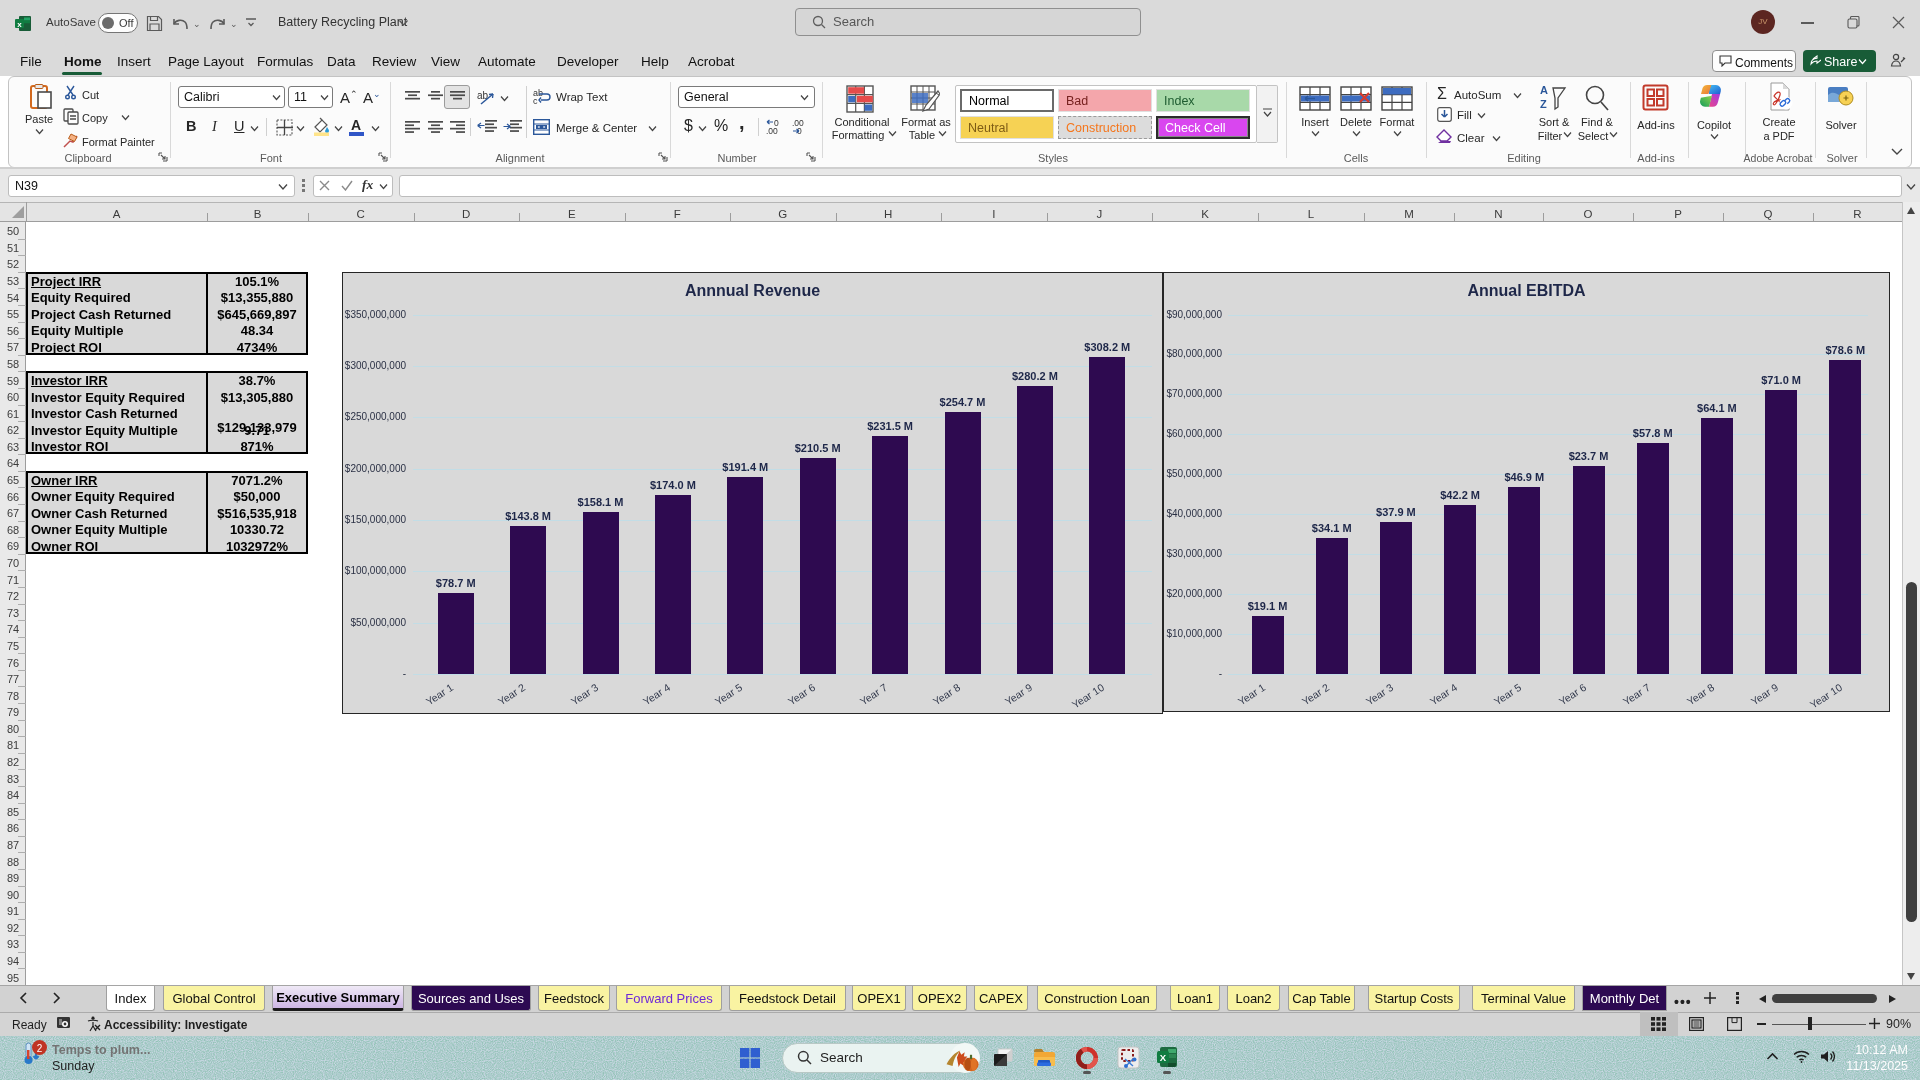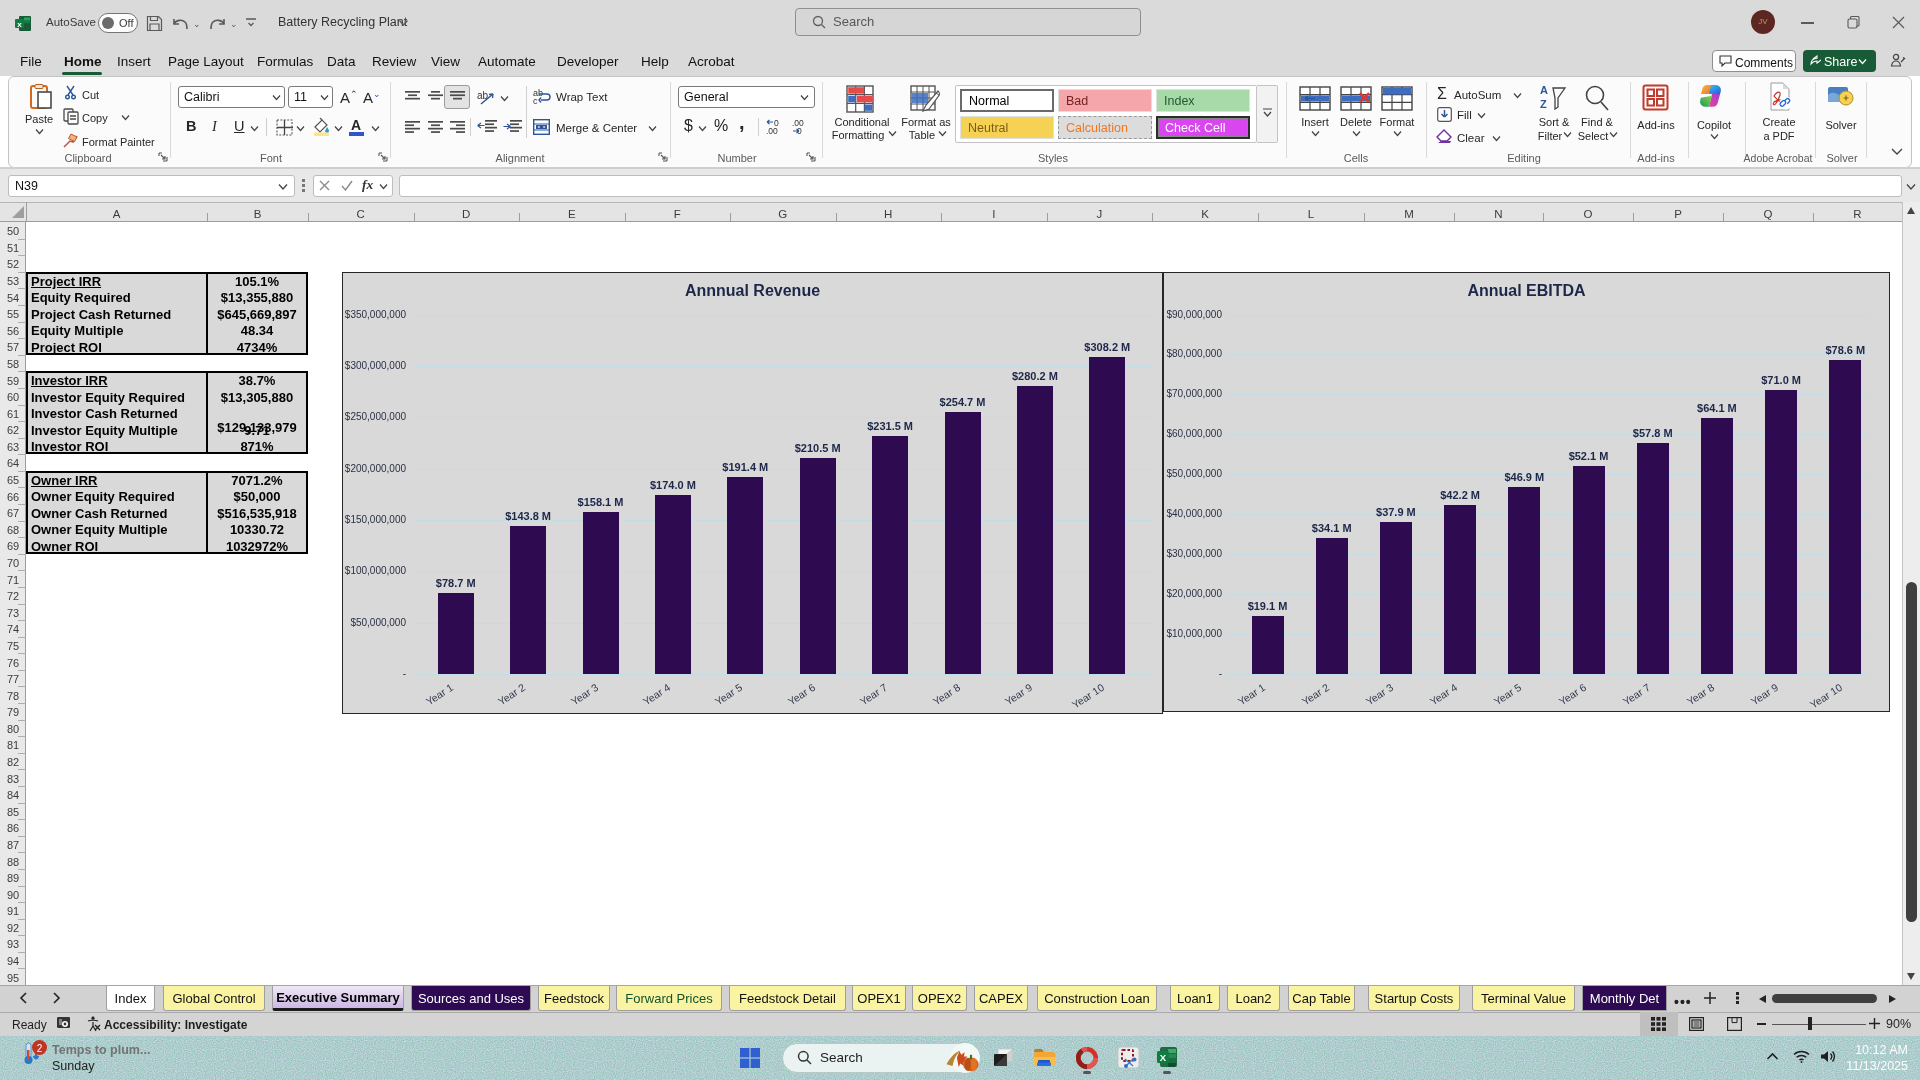--- a/index.html
+++ b/index.html
@@ -316,21 +316,21 @@
 <div class="ctx rb" style="left:926px;top:117px">Format as</div>
 <div class="ctx rb" style="left:922px;top:130px">Table</div>
 <svg class="ic" style="left:938px;top:130px" width="9" height="7" viewBox="0 0 9 7" fill="none" stroke="#444" stroke-width="1.2">
     <path d="M1 1.5L4.5 5.5 8 1.5"></path>
   </svg>
 <div class="ab" style="left:955px;top:85px;width:302px;height:58px;background:#fff;border:1px solid #c3c3c3;border-radius:2px"></div>
 <div class="chip" style="left:960px;top:89px;background:#fff;color:#000;border:2px solid #6a6a6a">Normal</div>
 <div class="chip" style="left:1058px;top:89px;background:#f4a6ab;color:#76211f;border:1px solid #e0e0e0">Bad</div>
 <div class="chip" style="left:1156px;top:89px;background:#a8d9a9;color:#1e5c30;border:1px solid #e0e0e0">Index</div>
 <div class="chip" style="left:960px;top:116px;background:#f6d254;color:#7e5c15;border:1px solid #e0e0e0">Neutral</div>
-<div class="chip" style="left:1058px;top:116px;background:#dcdcdc;color:#f5761c;border:1px dashed #9a9a9a">Calculation</div>
+<div class="chip" style="left:1058px;top:116px;background:#dcdcdc;color:#f5761c;border:1px dashed #9a9a9a">Construction</div>
 <div class="chip" style="left:1156px;top:116px;background:#d946ef;color:#fff;border:2px solid #2c2c2c;box-shadow:inset 0 0 0 1px #888">Check Cell</div>
 <div class="ab" style="left:1257px;top:85px;width:21px;height:58px;background:#f2f2f2;border:1px solid #c3c3c3;border-left:none;border-radius:0 2px 2px 0"></div>
 <svg class="ic" style="left:1262px;top:108px" width="11" height="11" viewBox="0 0 11 11" fill="none" stroke="#444" stroke-width="1.2">
     <path d="M1 1h9M2 4l3.5 4L9 4"></path>
   </svg>
 <div class="glab" style="left:1053px;top:153px">Styles</div>
 <div class="vdv" style="left:1286px"></div>
 <svg class="ic" style="left:1299px;top:86px" width="32" height="25" viewBox="0 0 32 25">
     <rect x="1" y="1" width="30" height="23" fill="#fff" stroke="#444" stroke-width="1.4"></rect>
     <path d="M1 8.6h30M1 16.3h30M11 1v23M21 1v23" stroke="#444" stroke-width="1.2"></path>
@@ -739,21 +739,21 @@
 <div class="bar" style="left:1379.9px;top:522.4px;width:32px;height:151.2px"></div>
 <div class="dlb" style="left:1395.9px;top:507.4px">$37.9 M</div>
 <div class="xlb" style="left:1333.9px;top:680.6px;width:58px;text-align:right">Year 3</div>
 <div class="bar" style="left:1444.1px;top:505.2px;width:32px;height:168.4px"></div>
 <div class="dlb" style="left:1460.1px;top:490.2px">$42.2 M</div>
 <div class="xlb" style="left:1398.1px;top:680.6px;width:58px;text-align:right">Year 4</div>
 <div class="bar" style="left:1508.3px;top:486.5px;width:32px;height:187.1px"></div>
 <div class="dlb" style="left:1524.3px;top:471.5px">$46.9 M</div>
 <div class="xlb" style="left:1462.3px;top:680.6px;width:58px;text-align:right">Year 5</div>
 <div class="bar" style="left:1572.5px;top:465.7px;width:32px;height:207.9px"></div>
-<div class="dlb" style="left:1588.5px;top:450.7px">$52.1 M</div>
+<div class="dlb" style="left:1588.5px;top:450.7px">$23.7 M</div>
 <div class="xlb" style="left:1526.5px;top:680.6px;width:58px;text-align:right">Year 6</div>
 <div class="bar" style="left:1636.7px;top:443.0px;width:32px;height:230.6px"></div>
 <div class="dlb" style="left:1652.7px;top:428.0px">$57.8 M</div>
 <div class="xlb" style="left:1590.7px;top:680.6px;width:58px;text-align:right">Year 7</div>
 <div class="bar" style="left:1700.9px;top:417.8px;width:32px;height:255.8px"></div>
 <div class="dlb" style="left:1716.9px;top:402.8px">$64.1 M</div>
 <div class="xlb" style="left:1654.9px;top:680.6px;width:58px;text-align:right">Year 8</div>
 <div class="bar" style="left:1765.1px;top:390.3px;width:32px;height:283.3px"></div>
 <div class="dlb" style="left:1781.1px;top:375.3px">$71.0 M</div>
 <div class="xlb" style="left:1719.1px;top:680.6px;width:58px;text-align:right">Year 9</div>
@@ -773,21 +773,21 @@
     <path d="M8 1L3 6l5 5"></path>
   </svg>
 <svg class="ic" style="left:50px;top:992px" width="12" height="12" viewBox="0 0 12 12" fill="none" stroke="#222" stroke-width="1.6">
     <path d="M4 1l5 5-5 5"></path>
   </svg>
 <div class="tab" style="left:106px;width:49px;background:#fff;color:#111">Index</div>
 <div class="tab" style="left:163px;width:102px;background:#f9f3a2;color:#111">Global Control</div>
 <div class="tab" style="left:272px;width:132px;background:linear-gradient(#efe9f6,#cdb6e4);color:#000;font-weight:bold;border-bottom:3px solid #1a1a1a">Executive Summary</div>
 <div class="tab" style="left:411px;width:120px;background:#2d0a52;color:#fff">Sources and Uses</div>
 <div class="tab" style="left:538px;width:72px;background:#f9f3a2;color:#111">Feedstock</div>
-<div class="tab" style="left:616px;width:106px;background:#f9f3a2;color:#14532d">Forward Prices</div>
+<div class="tab" style="left:616px;width:106px;background:#f9f3a2;color:#6d28d9">Forward Prices</div>
 <div class="tab" style="left:729px;width:117px;background:#f9f3a2;color:#111">Feedstock Detail</div>
 <div class="tab" style="left:852px;width:54px;background:#f9f3a2;color:#111">OPEX1</div>
 <div class="tab" style="left:912px;width:55px;background:#f9f3a2;color:#111">OPEX2</div>
 <div class="tab" style="left:974px;width:54px;background:#f9f3a2;color:#111">CAPEX</div>
 <div class="tab" style="left:1037px;width:120px;background:#f9f3a2;color:#111">Construction Loan</div>
 <div class="tab" style="left:1170px;width:50px;background:#f9f3a2;color:#111">Loan1</div>
 <div class="tab" style="left:1227px;width:53px;background:#f9f3a2;color:#111">Loan2</div>
 <div class="tab" style="left:1288px;width:67px;background:#f9f3a2;color:#111">Cap Table</div>
 <div class="tab" style="left:1368px;width:92px;background:#f9f3a2;color:#111">Startup Costs</div>
 <div class="tab" style="left:1472px;width:103px;background:#f9f3a2;color:#111">Terminal Value</div>

